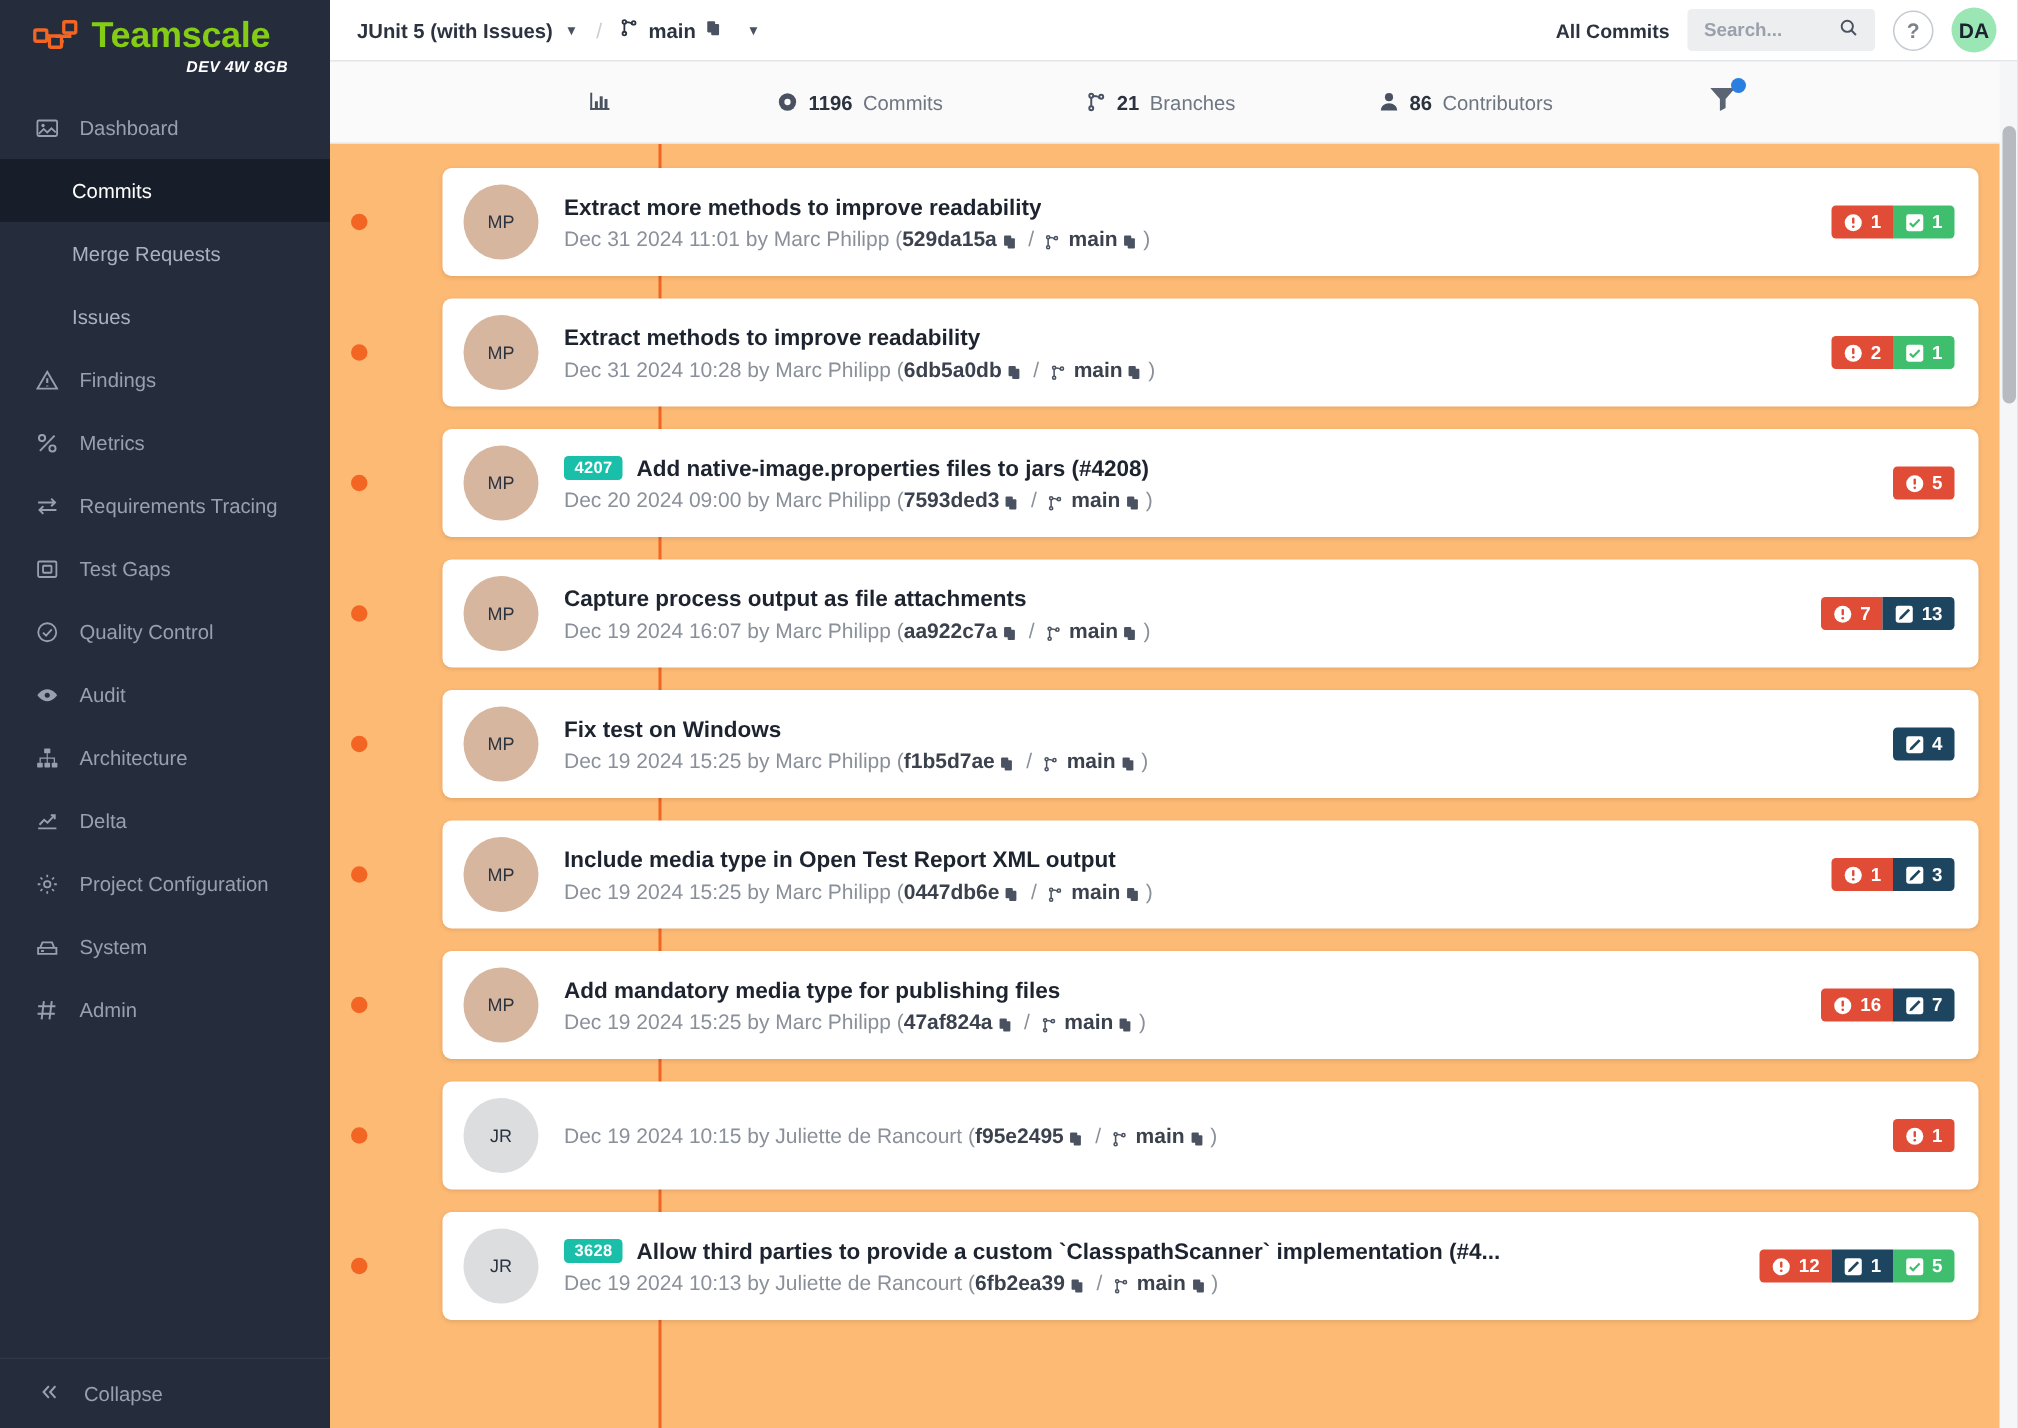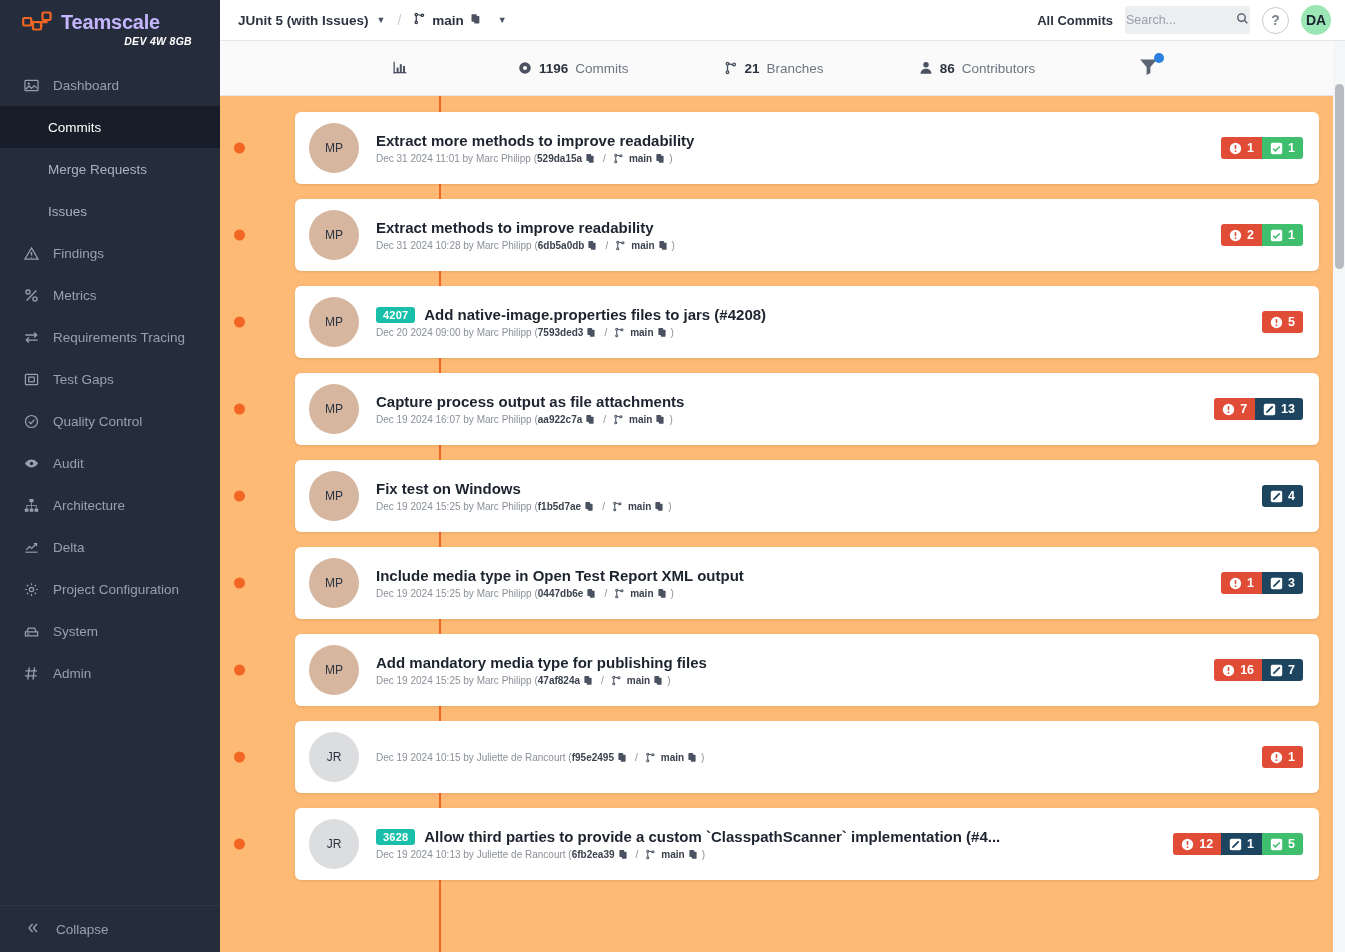--- a/index.html
+++ b/index.html
@@ -20,21 +20,21 @@
     position: relative;
     display: flex; flex-direction: column;
   }
   .brand {
     height: 55px; display: flex; align-items: flex-start;
     padding: 10px 0 0 22px; flex-direction: column;
   }
   .brand-row { display: flex; align-items: center; gap: 9px; }
   .brand-logo { width: 30px; height: 24px; flex: 0 0 30px; }
   .brand-name {
-    color: #c4b5fd; font-size: 20px; font-weight: bold;
+    color: #84cc16; font-size: 24px; font-weight: bold;
     letter-spacing: -0.2px;
     text-align: center;
   }
   .brand-sub {
     color: #ffffff; font-size: 10.5px; font-weight: bold;
     letter-spacing: 0.3px; align-self: flex-end;
     margin-right: 28px; margin-top: 1px; font-style: italic;
   }
   .nav { margin-top: 9px; flex: 1 1 auto; }
   .nav-item {
@@ -84,22 +84,22 @@
   .crumb-sep { color: #c9cdd4; margin: 0 12px; font-size: 14px; }
   .caret { font-size: 9px; color: #4a5262; margin-left: 2px; }
   .topbar-right {
     margin-left: auto; display: flex; align-items: center; gap: 12px;
   }
   .all-commits {
     font-size: 13px; font-weight: bold; color: #2c3340; cursor: pointer;
   }
   .searchbox {
     width: 125px; height: 28px; background: #eceef0; border-radius: 3px;
-    display: flex; align-items: center; padding: 0 1px;
-    font-size: 12.5px; color: #9aa1ab;
+    display: flex; align-items: center; padding: 0 11px;
+    font-size: 12.5px; color: #9aa1ab; font-weight: bold;
   }
   .searchbox .sq { margin-left: auto; color: #4a5262; }
   .help-btn {
     width: 27px; height: 27px; border-radius: 50%;
     border: 1px solid #c5c9d0; color: #7b828d;
     display: flex; align-items: center; justify-content: center;
     font-size: 14px; font-weight: bold; cursor: pointer;
   }
   .user-avatar {
     width: 30px; height: 30px; border-radius: 50%;
@@ -164,21 +164,21 @@
     white-space: nowrap; overflow: hidden; text-overflow: ellipsis;
     margin-bottom: 4px;
   }
   .issue-badge {
     background: #19bfa8; color: #ffffff; font-size: 11px;
     font-weight: bold; padding: 2px 7px; border-radius: 3px;
     flex: 0 0 auto; letter-spacing: 0.2px;
   }
   .ctitle-text { overflow: hidden; text-overflow: ellipsis; }
   .cmeta {
-    font-size: 10px; color: #8a9099;
+    font-size: 14px; color: #8a9099;
     display: flex; align-items: flex-end; gap: 0; flex-wrap: nowrap;
   }
   .cmeta .hash { color: #3b424e; font-weight: bold; }
   .cmeta .mico {
     display: inline-flex; align-items: center; margin: 0 3px;
     color: #4a5262;
   }
   .cmeta .branchname { color: #3b424e; font-weight: bold; margin-left: 2px; }
   .slash { margin: 0 4px; color: #8a9099; }
 

